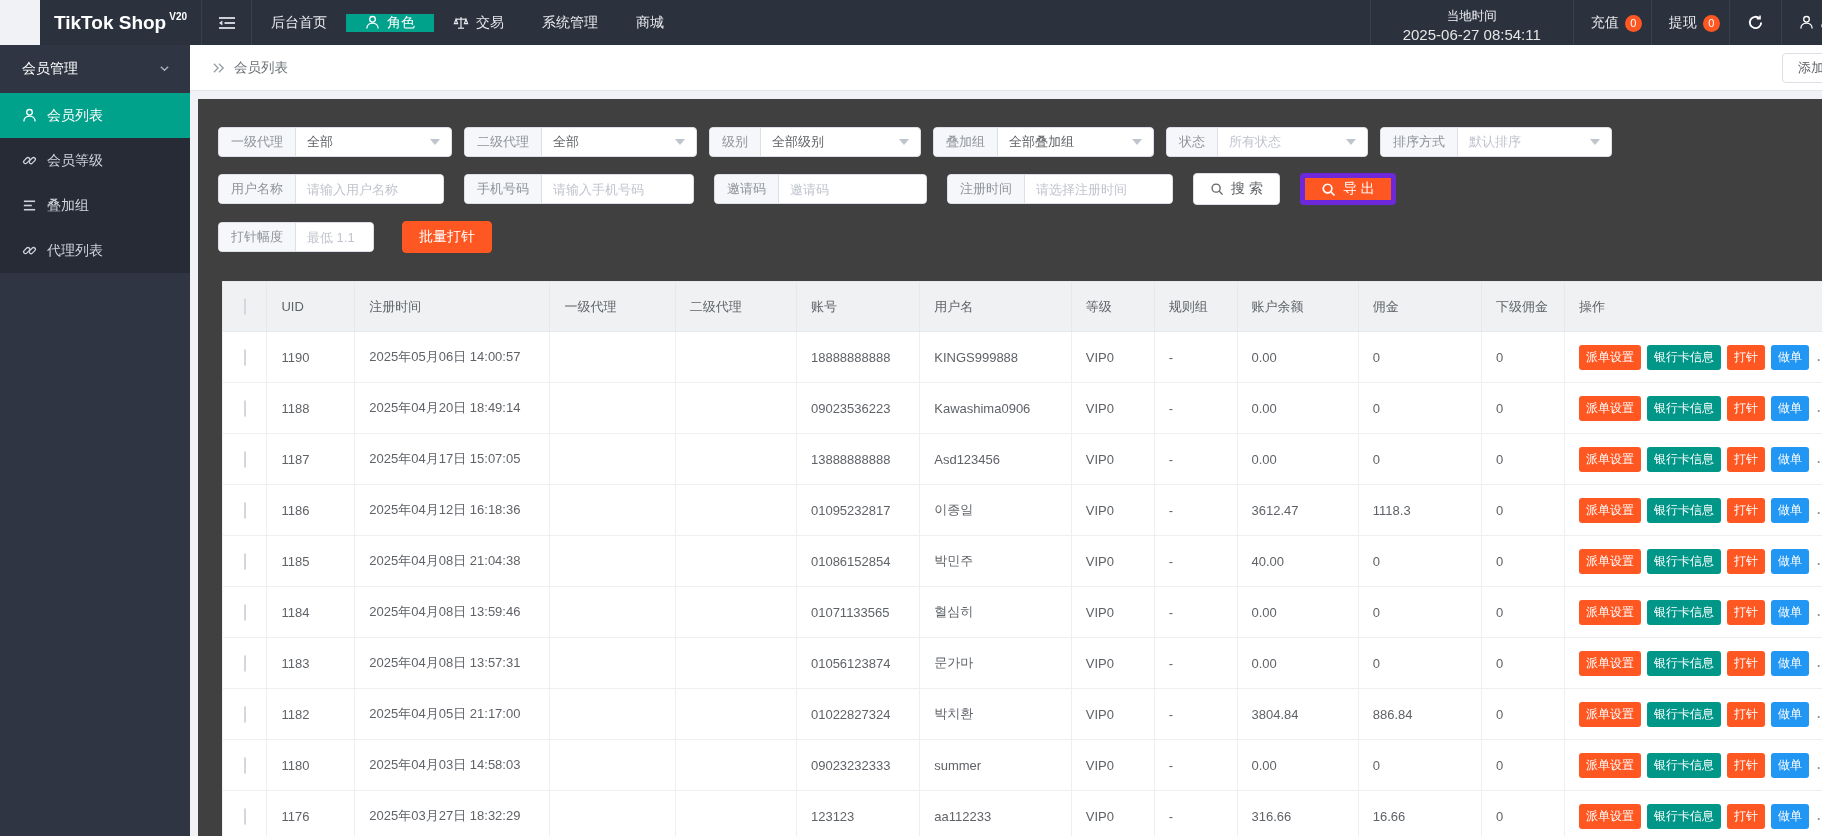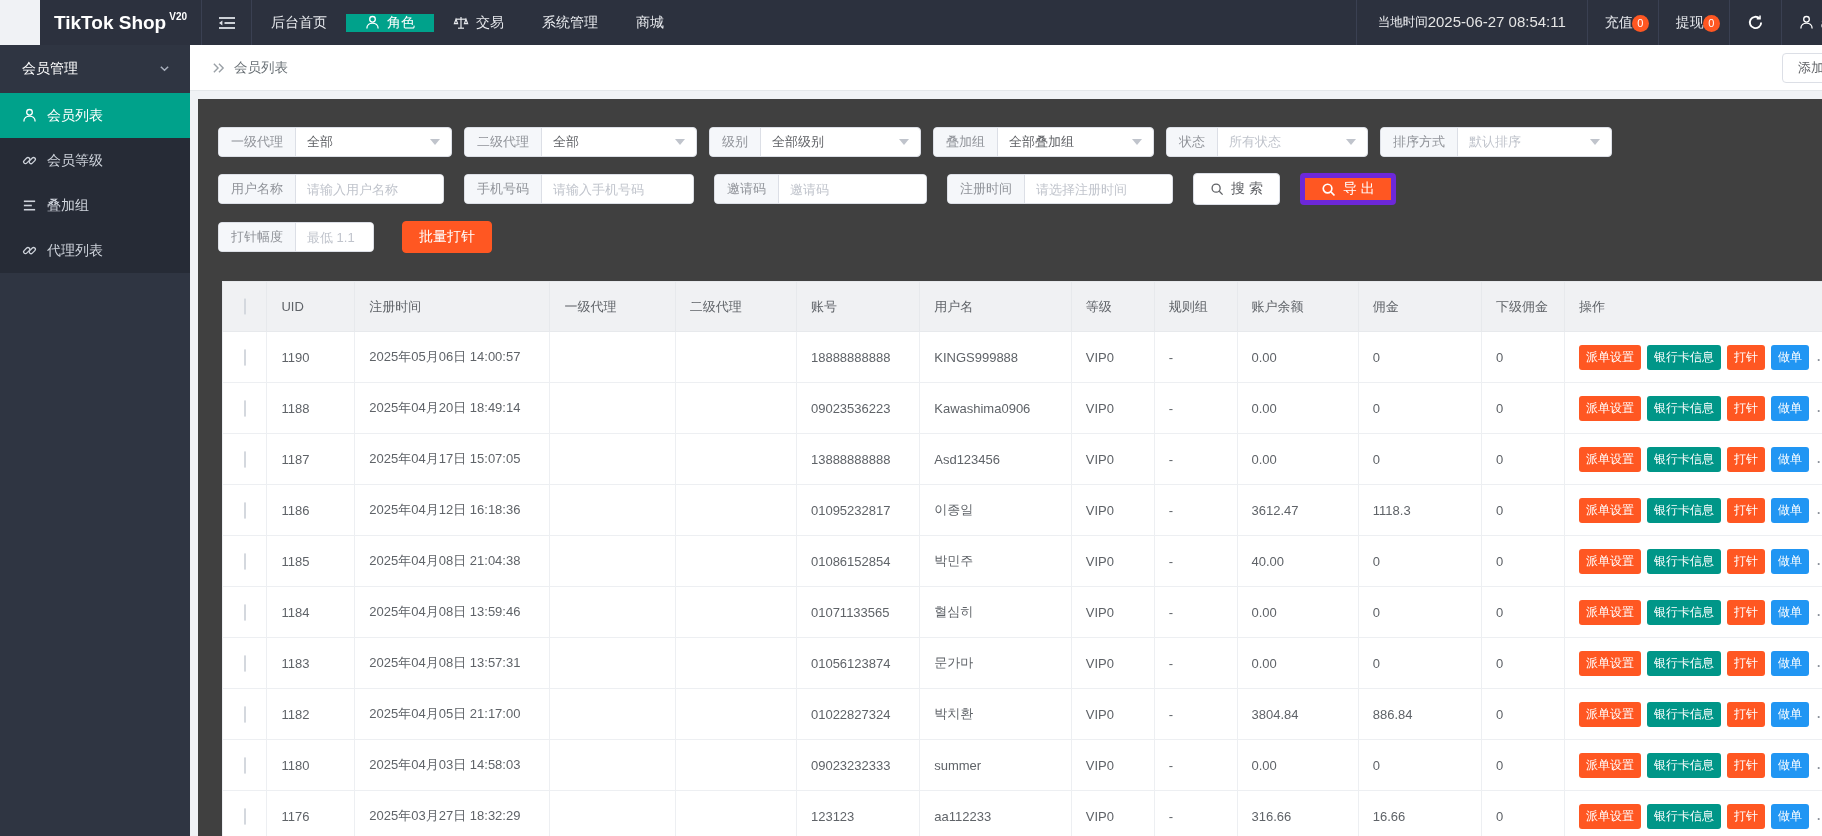--- a/index.html
+++ b/index.html
@@ -9,24 +9,24 @@
   
   .topnav { position:absolute; top:0; left:0; width:1822px; height:45px; background:#2c313e; display:flex; align-items:stretch; z-index:20; color:#e8eaee;margin-left:40px; }
   .logo { width:162px; display:flex; align-items:center; justify-content:center; font-size:19px; font-weight:bold; color:#fff; border-right:1px solid #3a4052; white-space:nowrap; }
   .logo sup { font-size:10px; margin-left:3px; position:relative; top:-6px; font-weight:bold; }
   .burger { width:50px; display:flex; align-items:center; justify-content:center; border-right:1px solid #3a4052; cursor:pointer; color:#dfe2e8; }
   .nav-items { display:flex; align-items:center; }
   .nav-item { display:flex; align-items:center; gap:7px; padding:0 19px; font-size:14px; cursor:pointer; color:#e8eaee; white-space:nowrap; }
   .nav-item.active { background:#00a28b; color:#fff; }
   .nav-right { margin-left:auto; display:flex; align-items:stretch; margin-right:-14px; }
   .nav-cell { display:flex; align-items:center; padding:0 17px; border-left:1px solid #3a4052; position:relative; font-size:14px; white-space:nowrap; cursor:pointer; }
-  .time-cell { justify-content:flex-end; line-height:1.35; cursor:default; padding:0 21px; }
+  .time-cell { flex-direction:column; justify-content:flex-end; line-height:1.35; cursor:default; padding:0 32px; }
   .time-label { font-size:12.5px; color:#f2f3f6; }
   .time-value { font-size:15px; color:#e5e5e5; }
-  .badge-wrap { position:relative; padding-right:8px; }
+  .badge-wrap { position:relative; padding-right:15px; }
   .badge { position:absolute; top:1px; right:-8px; min-width:17px; height:17px; border-radius:9px; background:#ff5722; color:#fff; font-size:11px; display:flex; align-items:center; justify-content:center; padding:0 4px; }
   .admin-cell { gap:7px; }
 
   
   .sidebar { position:absolute; top:45px; left:0; width:190px; height:791px; background:#2f3542; }
   .side-group { height:48px; display:flex; align-items:center; justify-content:space-between; padding:0 20px 0 22px; color:#fff; font-size:14px; cursor:pointer; }
   .side-group .chev { color:#a9b0bd; }
   .side-item { height:45px; display:flex; align-items:center; gap:10px; padding:0 20px 0 22px; background:#262b36; color:#ced3db; font-size:14px; cursor:pointer; }
   .side-item.active { background:#00a28b; color:#fff; }
   .side-item .ic { display:flex; align-items:center; }

